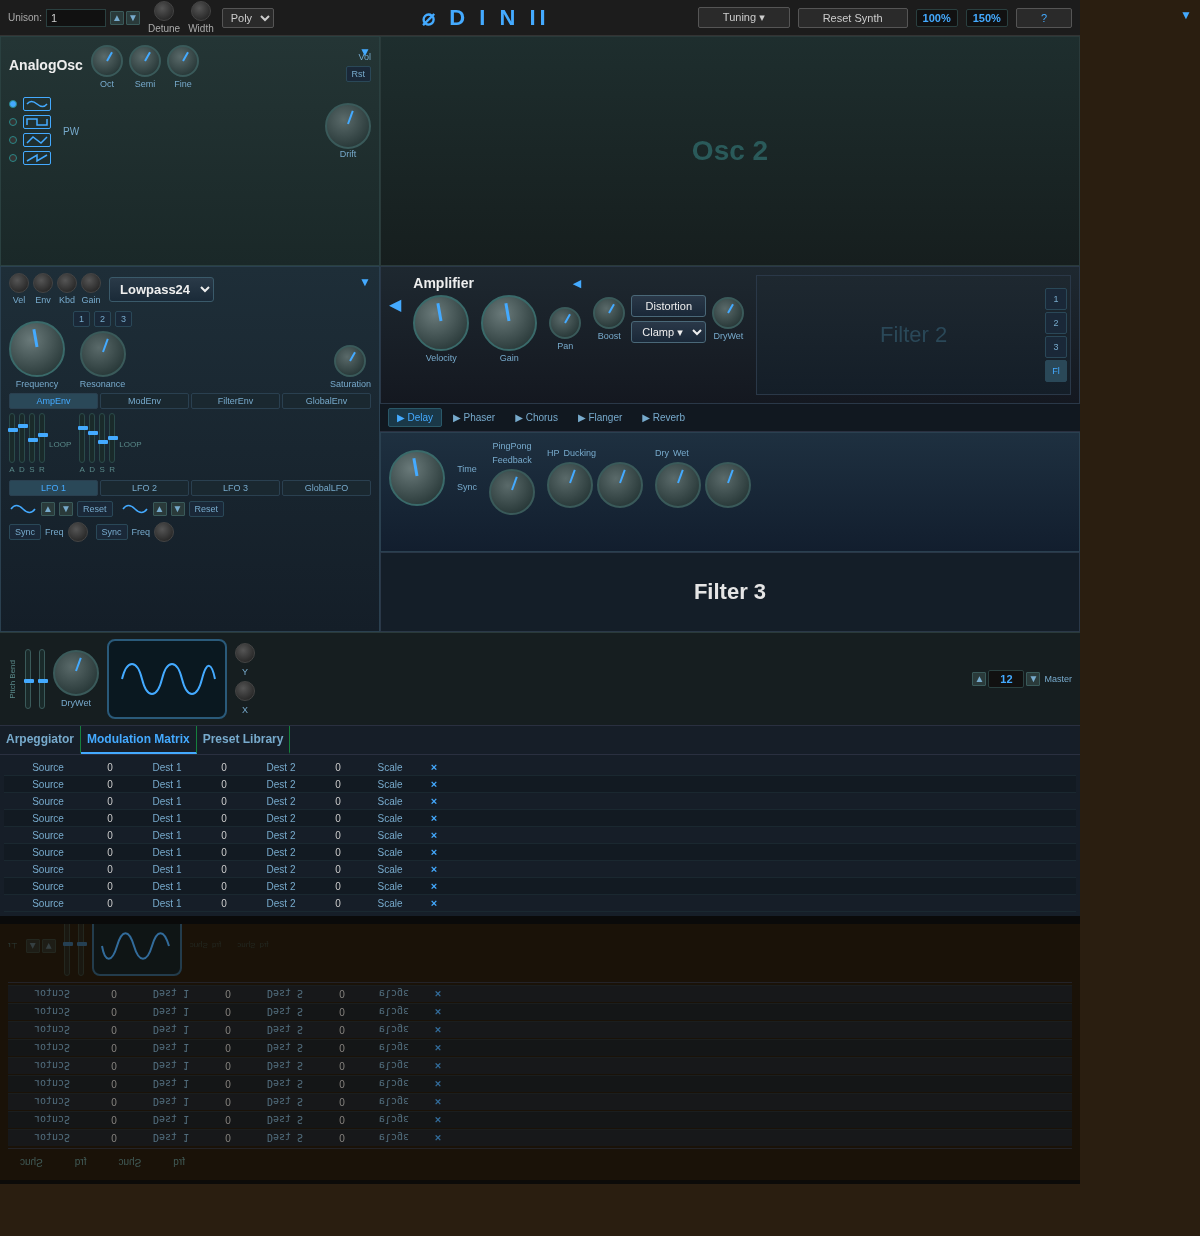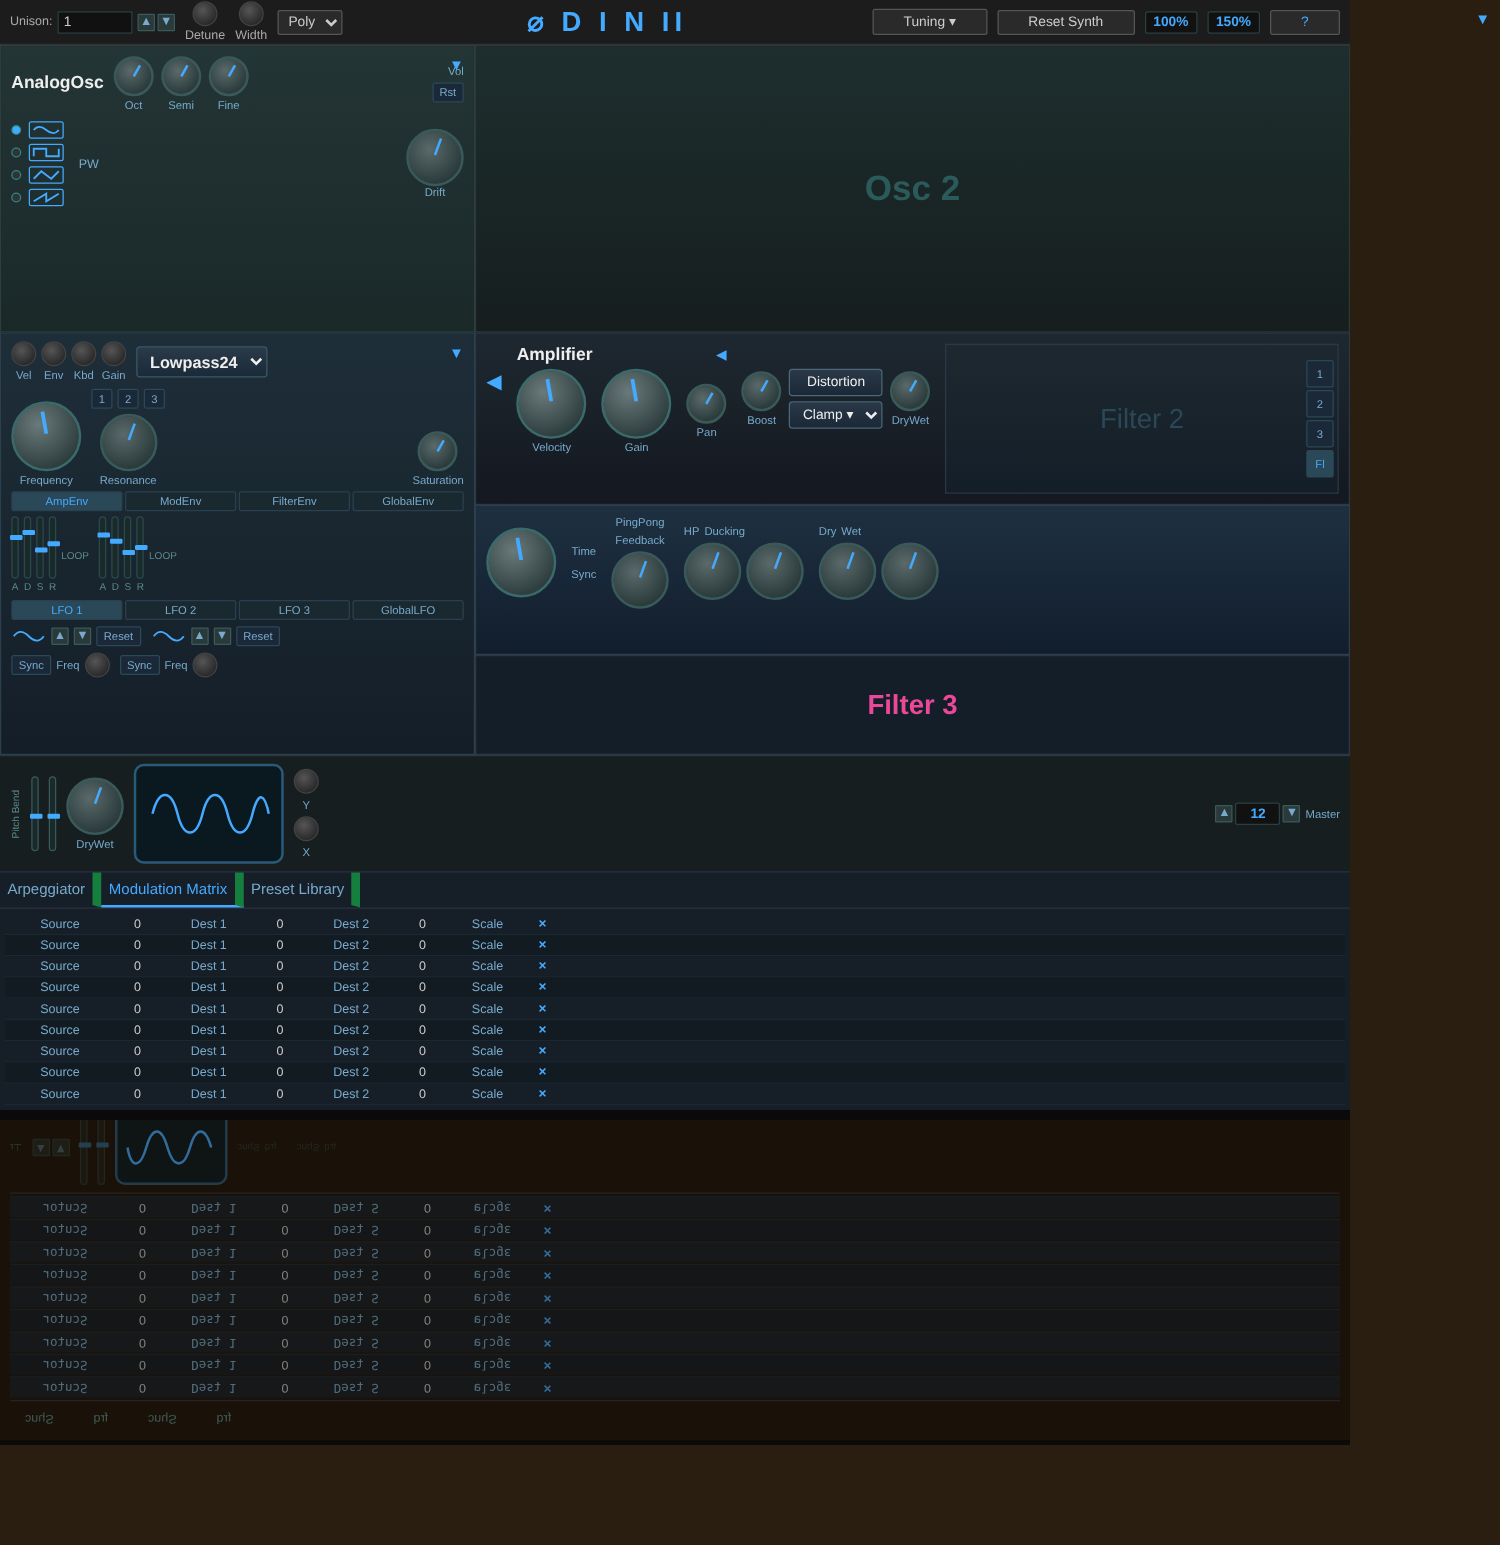--- a/index.html
+++ b/index.html
@@ -340,32 +340,33 @@
     
     .filter3-placeholder {
       display: flex;
       align-items: center;
       justify-content: center;
       min-height: 80px;
       border: 1px solid #2a3848;
       background: #141e28;
     }
     .filter3-text {
-      color: #ec4899;
+      color: #e5e5e5;
       font-size: 22px;
       font-weight: bold;
     }
     .bottom-tab {
       padding: 6px;
       text-align: right;
       font-size: 12px;
       color: #7ac;
       border-bottom: 2px solid transparent;
       cursor: pointer;
-      border-right: 7px solid #15803d;
+      border-right: 1px solid #15803d;
+      font-weight: bold;
     }
     .bottom-tab.active { color: #4af; border-bottom-color: #4af; }
 
     
     .mod-matrix {
       padding: 4px;
     }
     .mod-row {
       display: grid;
       grid-template-columns: 80px 40px 70px 40px 70px 40px 60px 24px;
@@ -866,20 +867,27 @@
             </div>
             <div class="filter-side-btns">
               <div class="flt-btn">1</div>
               <div class="flt-btn">2</div>
               <div class="flt-btn">3</div>
               <div class="flt-btn active">Fl</div>
             </div>
           </div>
         </div>
 
+        <div class="fx-tabs">
+          <div class="fx-tab active">▶ Delay</div>
+          <div class="fx-tab">▶ Phaser</div>
+          <div class="fx-tab">▶ Chorus</div>
+          <div class="fx-tab">▶ Flanger</div>
+          <div class="fx-tab">▶ Reverb</div>
+        </div>
 
         <div class="delay-panel">
           <div class="flex-row gap12">
 
             <div class="knob-wrap">
               <div class="knob-xl"></div>
             </div>
 
             <div class="flex-col gap8">
               <span class="knob-label">Time</span>

